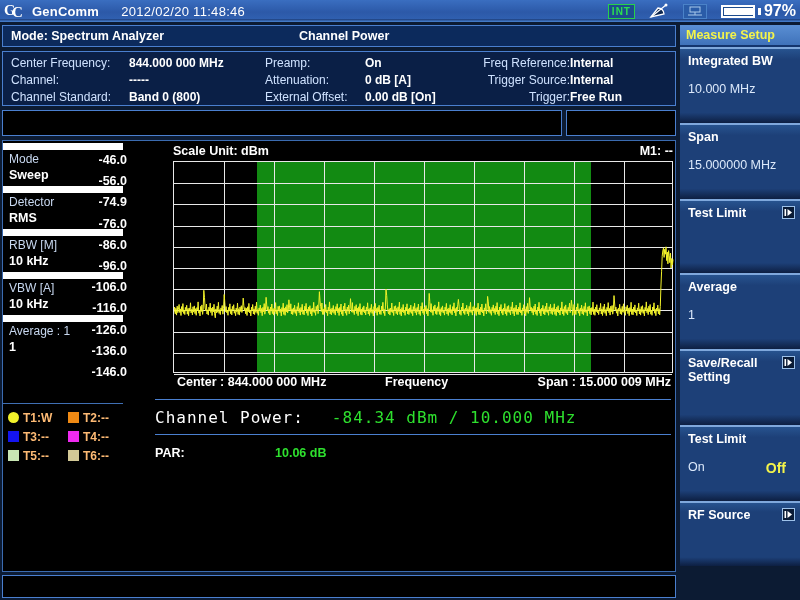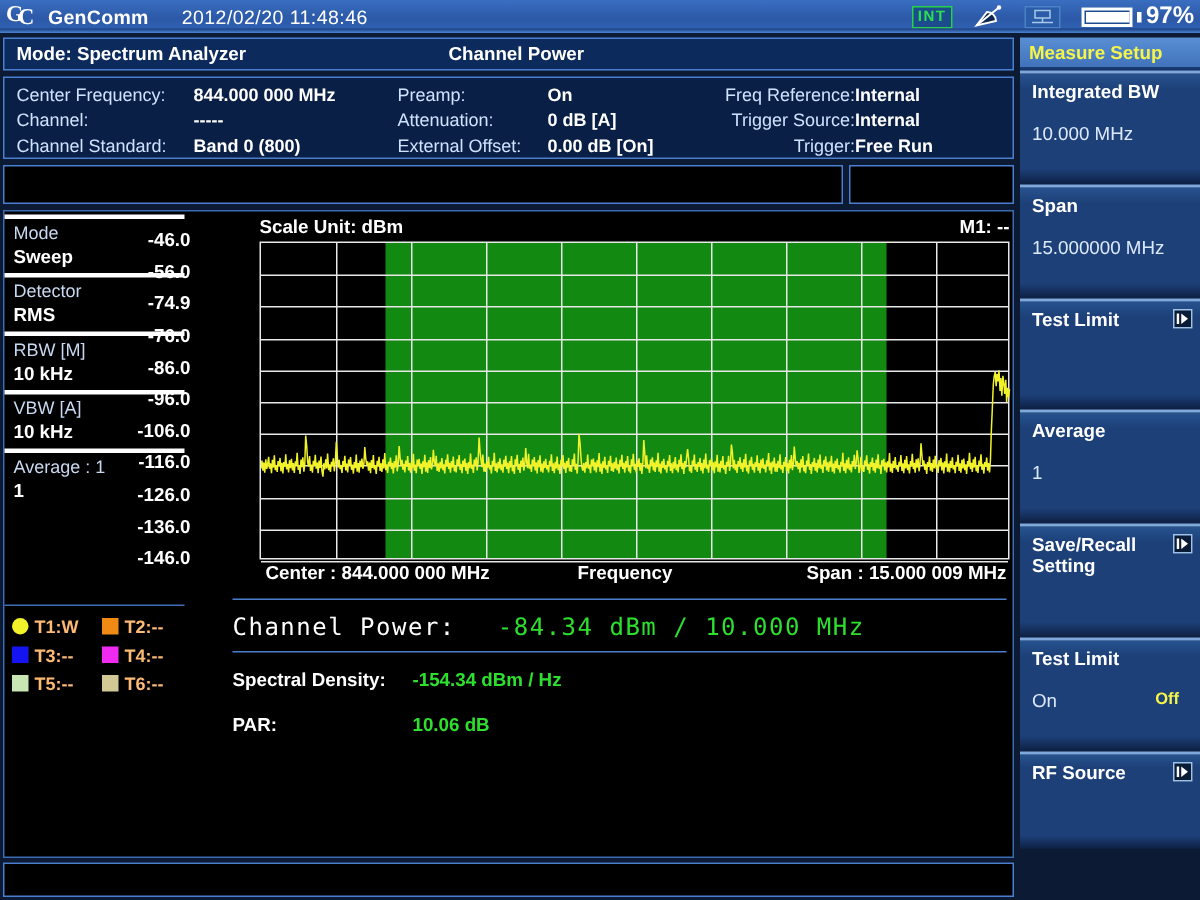--- a/index.html
+++ b/index.html
@@ -92,21 +92,21 @@
   }
 
   
   #maindisplay{
     position:absolute; left:2px; top:140px; width:674px; height:432px;
     background:#000; border:1px solid #3b6bb0;
   }
 
   
   #paramlist{ position:absolute; left:0; top:2px; width:120px; }
-  .param-item{ border-top:3px solid #ffffff; padding:2px 0 3px 6px; }
+  .param-item{ border-top:7px solid #ffffff; padding:2px 0 3px 6px; }
   .param-item .p-lbl{ color:#c8d8f0; font-size:12px; line-height:15px;}
   .param-item .p-val{ color:#ffffff; font-size:12.5px; font-weight:bold; line-height:16px;}
 
   
   #tracelegend{
     position:absolute; left:0; top:262px; width:120px;
     border-top:1px solid #3f6fb4; padding-top:4px;
   }
   .tl-row{ display:flex; height:19px; align-items:center;}
   .tl-cell{ width:60px; display:flex; align-items:center; gap:4px; padding-left:5px;}
@@ -171,21 +171,21 @@
     background:linear-gradient(#27538f 0%, #1d4078 14%, #1d4078 86%, #0d1f42 100%);
     border-top:2px solid #7fa8dc;
     position:relative;
     padding:5px 6px 0 8px;
     overflow:hidden;
   }
   .mi-title{ font-size:12.5px; font-weight:bold; color:#ffffff; line-height:14px;}
   .mi-value{ font-size:12.5px; color:#dce9fb; margin-top:14px; line-height:14px;}
   .mi-toggle{ display:flex; justify-content:space-between; margin-top:14px; padding-right:8px;}
   .mi-on{ font-size:12.5px; color:#dce9fb;}
-  .mi-off{ font-size:11px; color:#f4f44a; font-weight:bold;}
+  .mi-off{ font-size:14px; color:#f4f44a; font-weight:bold;}
   .sub-arrow{
     position:absolute; right:5px; top:5px; width:13px; height:13px;
     background:#0a1b36; border:1px solid #9ec2ea;
     display:flex; align-items:center; justify-content:center;
   }
 </style>
 </head>
 <body>
 
 <div id="titlebar">
@@ -378,24 +378,20 @@
       <div class="ytick" style="top: 200.8px;">-136.0</div>
       <div class="ytick" style="top: 222px;">-146.0</div>
     </div>
 
   <div id="results">
     <div id="cp-line">
       <span id="cp-label">Channel Power:</span>
       <span id="cp-value">-84.34 dBm / 10.000 MHz</span>
     </div>
     <div class="res-row">
-      <span class="res-lbl">Spectral Density:</span>
-      <span class="res-val">-154.34 dBm / Hz</span>
-    </div>
-    <div class="res-row">
       <span class="res-lbl">PAR:</span>
       <span class="res-val">10.06 dB</span>
     </div>
   </div>
 </div>
 
 <div id="bottomstrip"></div>
 
 <div id="rightmenu">
   <div class="menu-hdr">Measure Setup</div>

